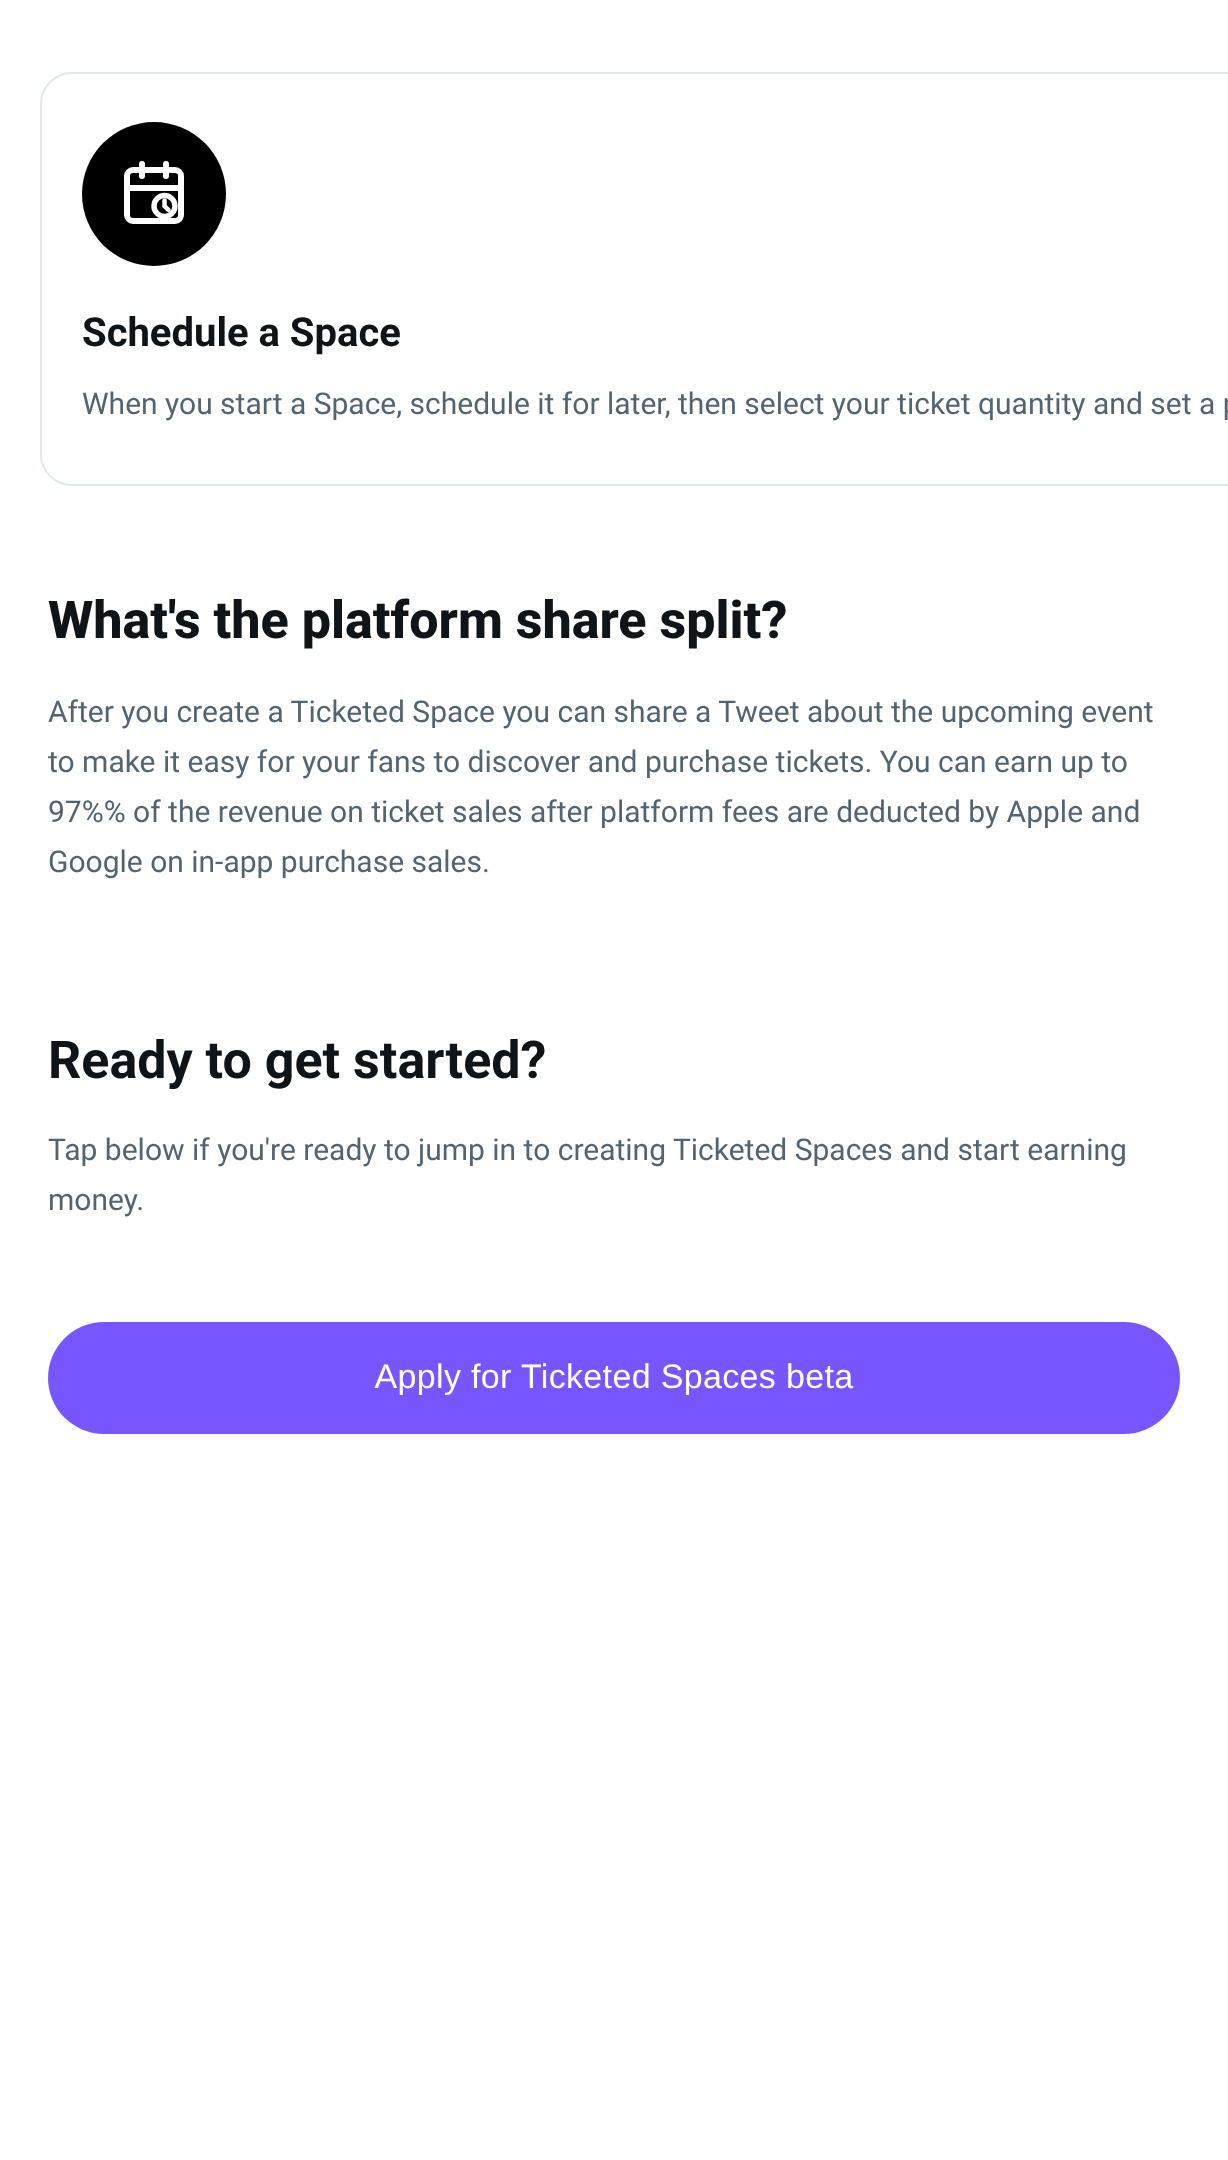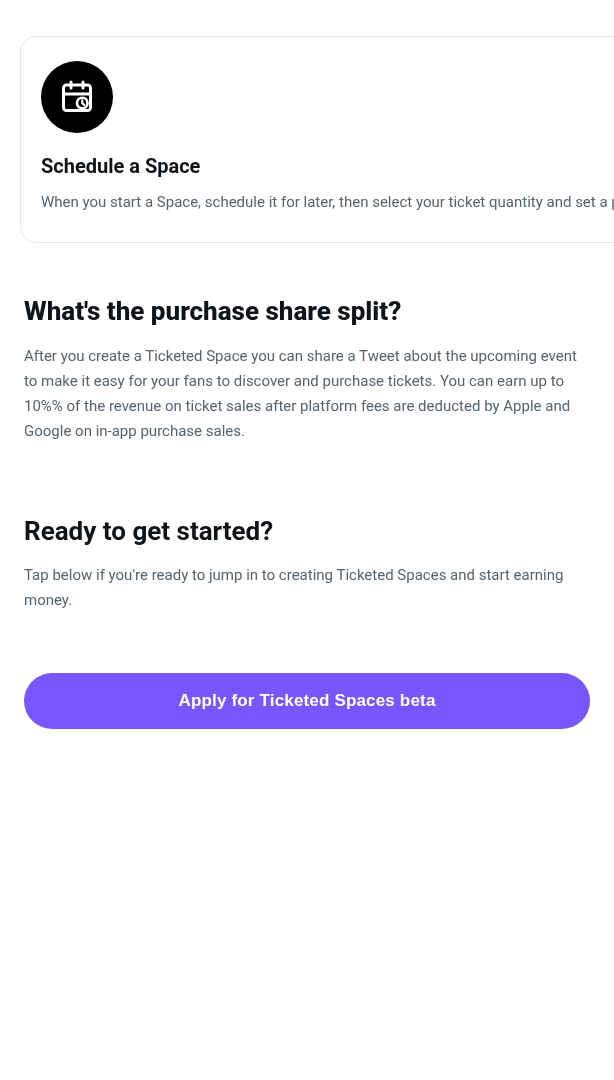--- a/index.html
+++ b/index.html
@@ -99,33 +99,33 @@
       font-weight: 700;
       color: #0f1419;
       line-height: 1.3;
       margin-bottom: 14px;
     }
 
     .cta-desc {
       font-size: 15px;
       color: #536471;
       line-height: 1.65;
-      margin-bottom: 12px;
+      margin-bottom: 0;
     }
 
     .button-area {
       padding: 48px 24px 40px 24px;
     }
 
     .apply-button {
       width: 100%;
       background-color: #7856ff;
       color: #ffffff;
       font-size: 17px;
-      font-weight: 700;
+      font-weight: 400;
       border: none;
       border-radius: 9999px;
       padding: 18px 24px;
       cursor: pointer;
       text-align: center;
       display: block;
       letter-spacing: 0.01em;
     }
   </style>
 </head>
@@ -145,22 +145,22 @@
         <polyline points="15.5,14.2 15.5,16 16.8,17.3" stroke="white" stroke-width="1.5" stroke-linecap="round" fill="none"></polyline>
       </svg>
     </div>
     <div class="card-title">Schedule a Space</div>
     <div class="card-desc">When you start a Space, schedule it for later, then select your ticket quantity and set a price.</div>
   </div>
 
 </div>
 
 <div class="content-section">
-  <div class="section-title">What's the purchase share split?</div>
-  <div class="section-body">After you create a Ticketed Space you can share a Tweet about the upcoming event to make it easy for your fans to discover and purchase tickets. You can earn up to 10%% of the revenue on ticket sales after platform fees are deducted by Apple and Google on in-app purchase sales.</div>
+  <div class="section-title">What's the platform share split?</div>
+  <div class="section-body">After you create a Ticketed Space you can share a Tweet about the upcoming event to make it easy for your fans to discover and purchase tickets. You can earn up to 97%% of the revenue on ticket sales after platform fees are deducted by Apple and Google on in-app purchase sales.</div>
 </div>
 
 <div class="cta-section">
   <div class="divider-space"></div>
   <div class="cta-title">Ready to get started?</div>
   <div class="cta-desc">Tap below if you're ready to jump in to creating Ticketed Spaces and start earning money.</div>
 </div>
 
 <div class="button-area">
   <button class="apply-button">Apply for Ticketed Spaces beta</button>

